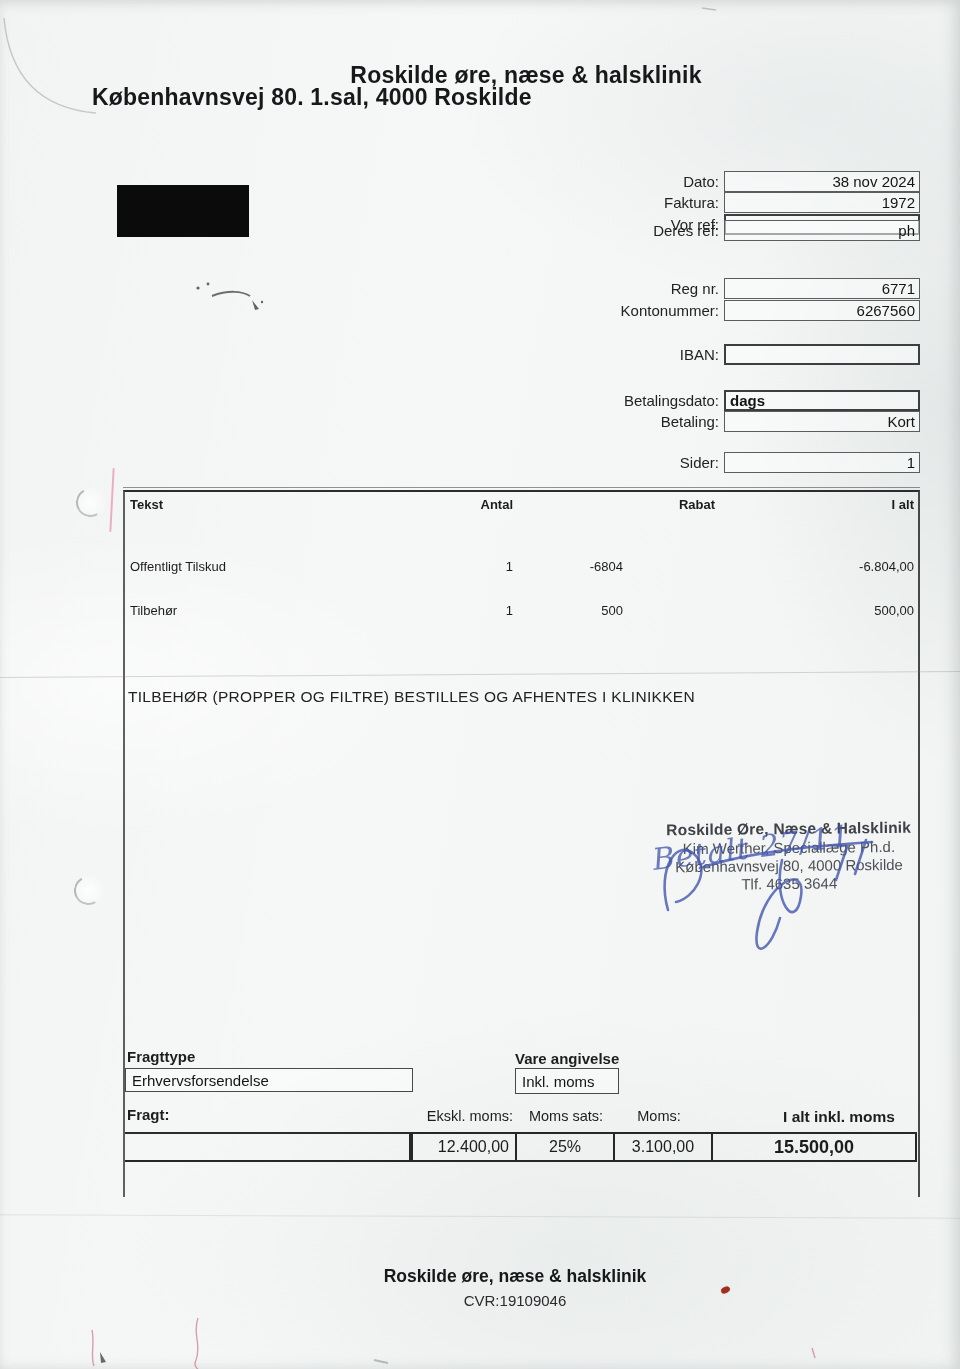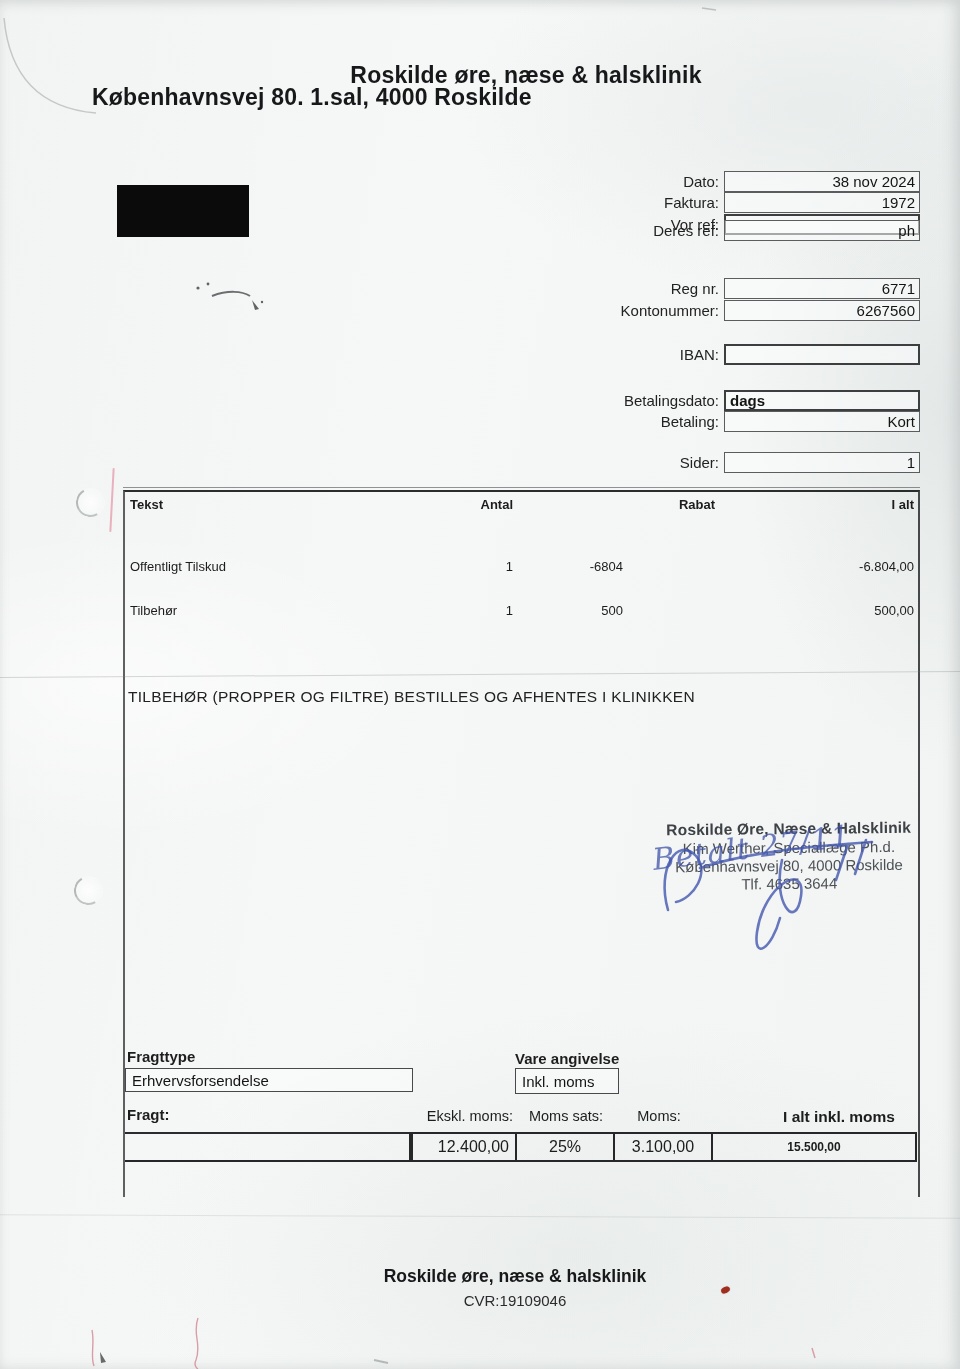--- a/index.html
+++ b/index.html
@@ -56,21 +56,21 @@
   .lbl-b { position:absolute; font-size:15px; font-weight:bold; color:#1d1d1e; }
   .sbox { position:absolute; border:1.5px solid #47494b; background:rgba(252,253,253,0.5); font-size:15px; display:flex; align-items:center; padding:0 6px; color:#141414; }
   .fragt-line { position:absolute; left:0; top:640px; width:286px; border-top:2px solid #2b2c2d; }
   .tot-lbl { position:absolute; top:616px; font-size:14.5px; color:#1d1d1e; }
   .tot-row { position:absolute; left:0; top:640px; width:792px; height:30px; display:flex; }
   .tcell { border:2px solid #262728; border-left:none; height:30px; display:flex; align-items:center; justify-content:center; font-size:16px; }
   .tcell.first { width:286px; border-top:none; border-bottom:2px solid #262728; background:transparent; }
   .tcell.c1 { width:106px; justify-content:flex-end; padding-right:6px; border-left:2px solid #262728; }
   .tcell.c2 { width:98px; }
   .tcell.c3 { width:98px; }
-  .tcell.c4 { width:204px; font-weight:bold; font-size:12px; }
+  .tcell.c4 { width:204px; font-weight:bold; font-size:18px; }
 
   
   .foot1 { left:70px; right:0; top:1266px; text-align:center; font-weight:bold; font-size:17.5px; color:#17181a; }
   .foot2 { left:70px; right:0; top:1292px; text-align:center; font-size:15px; color:#2a2b2c; }
 
   
   .hole { position:absolute; width:29px; height:29px; border-radius:50%;
           border:2px solid transparent; border-left-color:#b4b9b8; border-bottom-color:#c0c5c4;
           transform:rotate(15deg); background:radial-gradient(circle, rgba(255,255,255,0.8), rgba(244,246,245,0.2)); }
   .crease { left:0; top:674px; width:100%; height:1px; background:rgba(125,130,130,0.30); transform:rotate(-0.35deg); }

